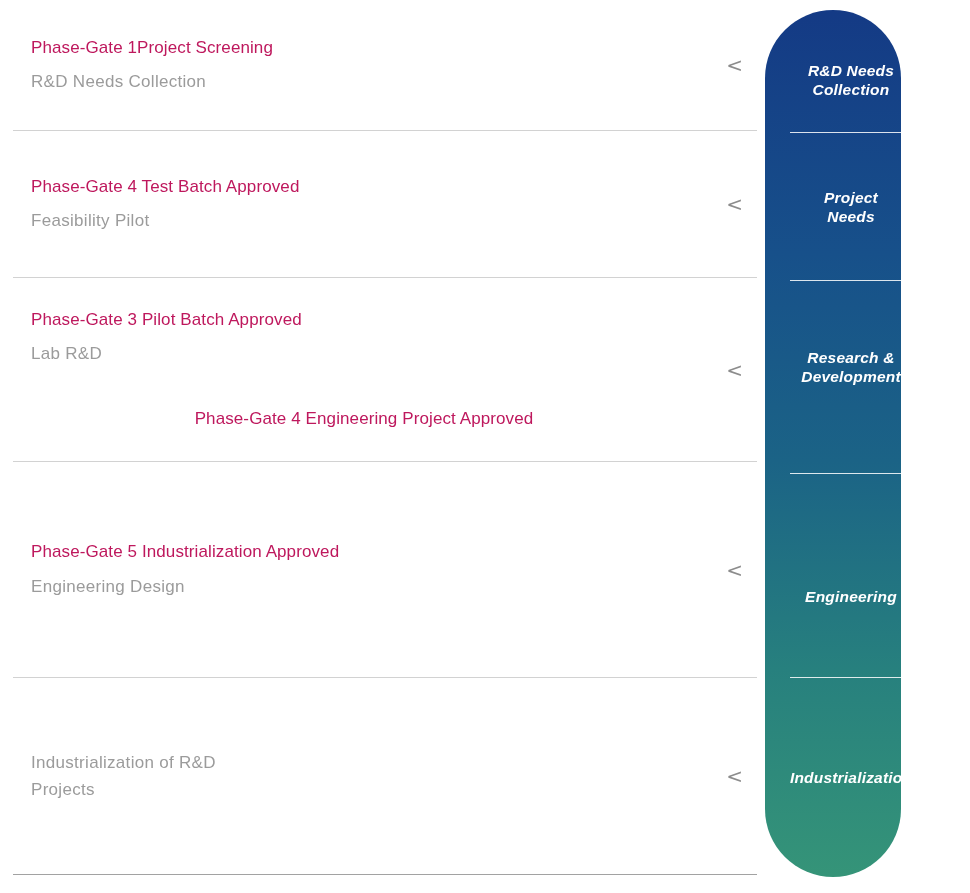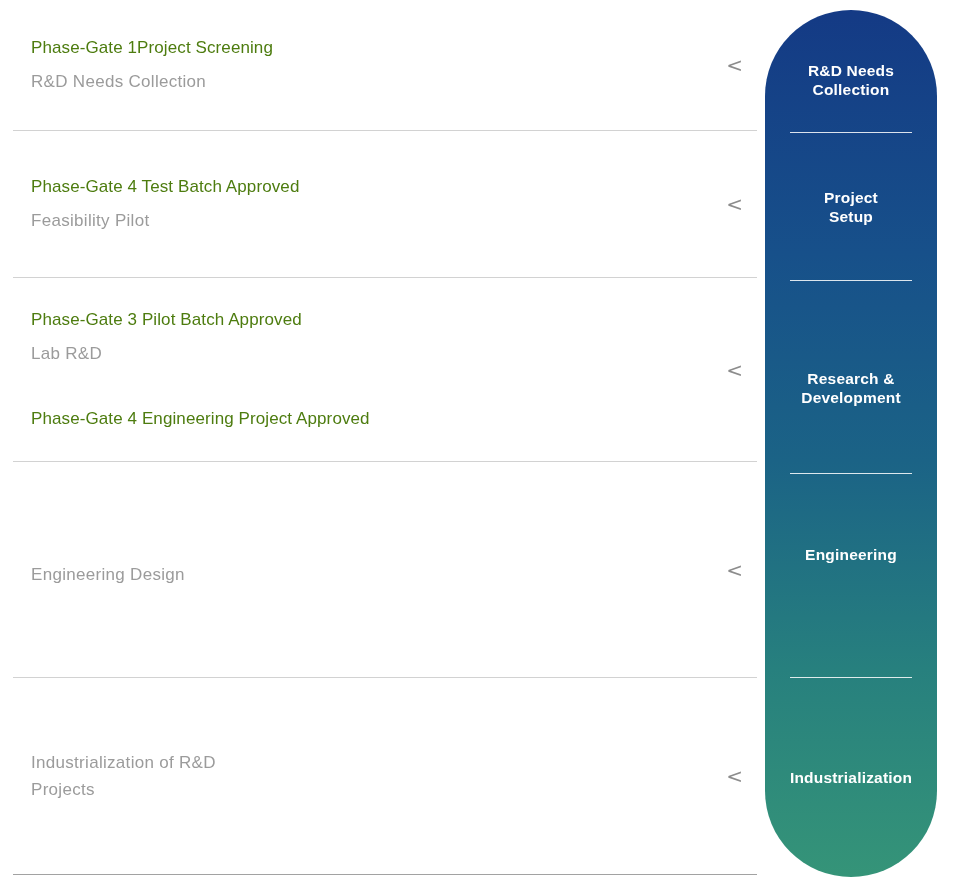--- a/index.html
+++ b/index.html
@@ -9,30 +9,30 @@
   }
   
   .left-col{position:absolute;left:13px;top:0;width:744px;}
   .row{position:relative;box-sizing:border-box;display:flex;flex-direction:column;
        justify-content:center;border-bottom:1px solid #d2d2d2;padding-left:18px;padding-right:60px;}
   .row.r1{height:131px;}
   .row.r2{height:147px;}
   .row.r3{height:184px;gap:24px;}
   .row.r4{height:216px;}
   .row.r5{height:197px;border-bottom:1px solid #a2a2a2;}
-  .entry + .entry{margin-top:18px;}
-  .title{font-size:17px;color:#4d7c0f;line-height:1.3;letter-spacing:.1px;}
+  .entry + .entry{margin-top:18px;text-align:center;}
+  .title{font-size:17px;color:#be185d;line-height:1.3;letter-spacing:.1px;}
   .subtitle{font-size:17px;color:#9b9b9b;line-height:1.3;letter-spacing:.3px;margin-top:12px;}
   .subtitle.only{margin-top:0;white-space:pre-line;line-height:1.6;}
   .chevron{position:absolute;right:14px;top:50%;transform:translateY(-50%);
            font-size:20px;color:#8c8c8c;cursor:pointer;user-select:none;
            font-family:"DejaVu Sans",sans-serif;}
   
-  .pill{position:absolute;left:765px;top:10px;width:172px;height:867px;border-radius:86px;
-        background:linear-gradient(180deg,#143a85 0%,#17508a 28%,#1b6386 52%,#27807e 76%,#359478 100%);}
+  .pill{position:absolute;left:765px;top:10px;width:136px;height:867px;border-radius:86px;
+        background:linear-gradient(180deg,#143a85 0%,#17508a 28%,#1b6386 52%,#27807e 76%,#359478 100%);font-style:italic;}
   .stage{position:absolute;left:6px;width:160px;transform:translateY(-50%);
          text-align:center;color:#ffffff;font-size:15.5px;font-weight:bold;
          line-height:1.25;white-space:pre-line;letter-spacing:.2px;}
   .stage-sep{position:absolute;left:25px;width:122px;height:1px;
              background:rgba(255,255,255,.85);}
 </style>
 </head>
 <body>
 
 <div class="canvas">
@@ -61,43 +61,44 @@
         <div class="subtitle">Lab R&amp;D</div>
       </div>
       <div class="entry">
         <div class="title">Phase-Gate 4 Engineering Project Approved</div>
       </div>
       <span class="chevron">&lt;</span>
     </section>
 
     <section class="row r4">
       <div class="entry">
+        <div class="title">Phase-Gate 5 Industrialization Approved</div>
         <div class="subtitle">Engineering Design</div>
       </div>
       <span class="chevron">&lt;</span>
     </section>
 
     <section class="row r5">
       <div class="entry">
         <div class="subtitle only">Industrialization of R&amp;D
 Projects</div>
       </div>
       <span class="chevron">&lt;</span>
     </section>
 
   </div>
 
   <div class="pill">
     <div class="stage" style="top:70px">R&amp;D Needs
 Collection</div>
     <div class="stage-sep" style="top:122px"></div>
     <div class="stage" style="top:197px">Project
-Setup</div>
+Needs</div>
     <div class="stage-sep" style="top:270px"></div>
-    <div class="stage" style="top:378px">Research &amp;
+    <div class="stage" style="top:357px">Research &amp;
 Development</div>
     <div class="stage-sep" style="top:463px"></div>
-    <div class="stage" style="top:545px">Engineering</div>
+    <div class="stage" style="top:587px">Engineering</div>
     <div class="stage-sep" style="top:667px"></div>
     <div class="stage" style="top:768px">Industrialization</div>
   </div>
 
 </div>
 
 </body></html>

